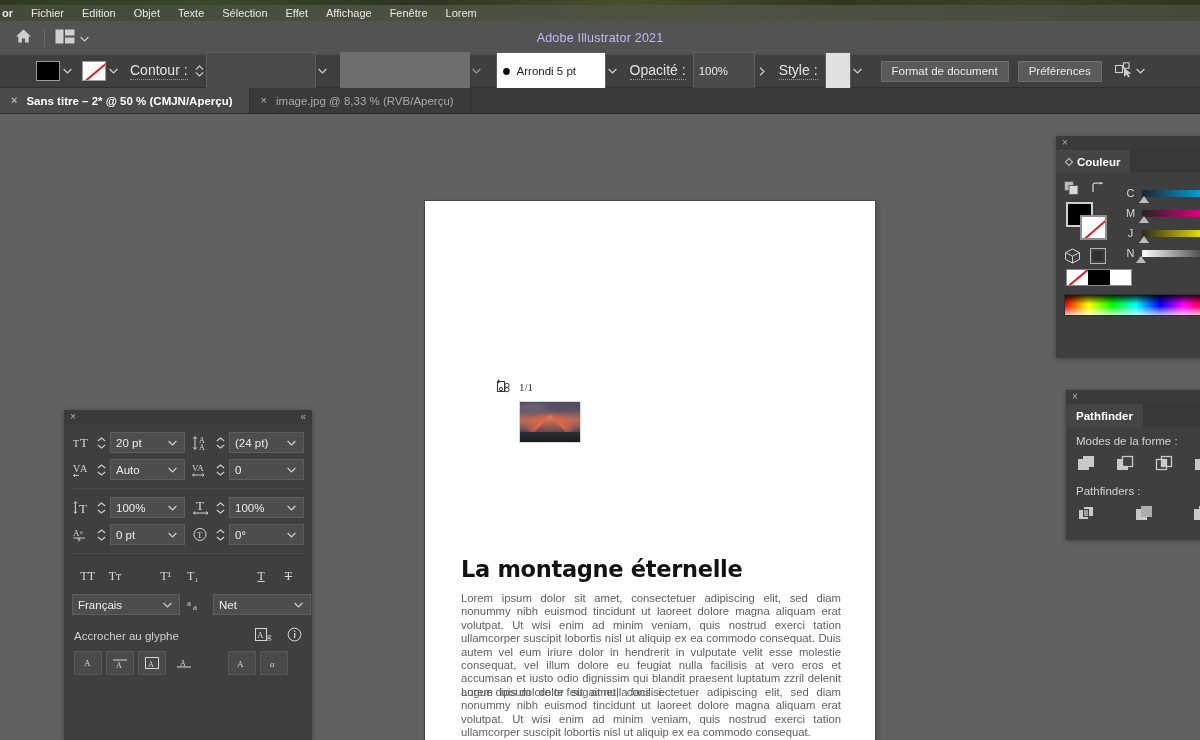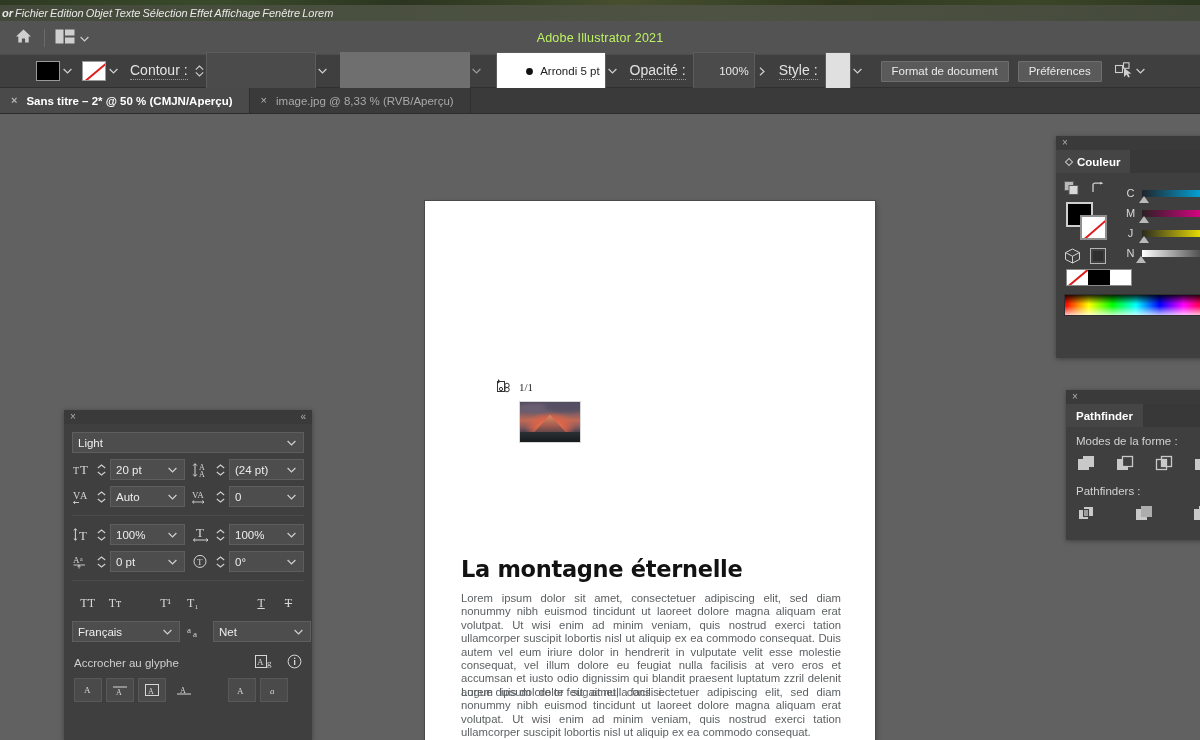--- a/index.html
+++ b/index.html
@@ -19,31 +19,31 @@
     background:linear-gradient(90deg,#2e3a22 0%,#394a2a 18%,#2b3520 34%,#46502f 52%,#30391f 70%,#3b4628 86%,#2c3620 100%);
   }
 
   
   #menubar{
     position:absolute; left:0; top:5px; width:1200px; height:16px;
     background:linear-gradient(90deg,#444a3b 0%,#4a503f 30%,#4d5243 60%,#454b3c 100%);
     display:flex; align-items:center; padding-left:0px;
     font-size:11px; color:#e8e8e8;
   }
-  #menubar .mi{ padding:0 1px; line-height:16px; white-space:nowrap; cursor:default;font-style:italic;}
+  #menubar .mi{ padding:0 9px; line-height:16px; white-space:nowrap; cursor:default;}
   #menubar .mi.app{ font-weight:bold; padding-left:2px;}
 
   
   #titlebar{
     position:absolute; left:0; top:21px; width:1200px; height:33px;
     background:#535353; display:flex; align-items:center;
   }
   #title-text{
     position:absolute; left:0; right:0; text-align:center;
-    font-size:12.5px; color:#bef264; letter-spacing:.2px;
+    font-size:12.5px; color:#c4b5fd; letter-spacing:.2px;
   }
   .tb-left{ display:flex; align-items:center; gap:0px; z-index:2; padding-left:8px;}
   .home-btn{ width:30px;height:30px; display:flex;align-items:center;justify-content:center;cursor:pointer;}
   .tb-sep{ width:1px;height:18px;background:#6a6a6a;margin:0 6px;}
   .arr-btn{ display:flex;align-items:center;gap:5px;padding:4px 4px;cursor:pointer;}
 
   
   #ctrlbar{
     position:absolute; left:0; top:54px; width:1200px; height:34px;
     background:#3f3f3f; border-top:1px solid #4d4d4d; border-bottom:1px solid #303030;
@@ -59,21 +59,21 @@
   .swatch-none:after{
     content:""; position:absolute; left:-4px; top:9px; width:34px; height:1.6px;
     background:#e01b1b; transform:rotate(-40deg);
   }
   .chev{ width:14px;height:20px;display:inline-flex;align-items:center;justify-content:center;cursor:pointer;}
   .chev svg{ display:block; }
   .ctl-label{ font-size:14px; color:#e2e2e2; border-bottom:1px dotted #9b9b9b; padding-bottom:1px; margin:0 7px 0 10px; cursor:pointer;}
   .stepper{ display:inline-flex; flex-direction:column; justify-content:center; width:11px; height:20px; cursor:pointer;}
   .field{
     height:38px; background:#4b4b4b; border:1px solid #5c5c5c; display:inline-flex;
-    align-items:center; padding:0 5px; font-size:11.5px; color:#e8e8e8;justify-content:flex-end;
+    align-items:center; padding:0 5px; font-size:11.5px; color:#e8e8e8;
   }
   .field.wide{ width:110px; }
   .field.grey{ width:130px; background:#6f6f6f; border-color:#6f6f6f;}
   .field.brush{ width:110px; background:#fff; color:#222; gap:6px;}
   .field.opa{ width:62px; }
   .field.style{ width:26px; background:#e0e0e0; }
   .btn{
     height:21px; background:#5a5a5a; border:1px solid #6e6e6e; color:#eaeaea;
     font-size:11.5px; padding:0 10px; display:inline-flex; align-items:center;
     border-radius:1px; cursor:pointer;
@@ -382,30 +382,20 @@
 
 <div class="panel" id="char-panel">
   <div class="panel-bar">
     <span class="x">×</span>
     <span class="cc">«</span>
   </div>
 
   <div class="c-body">
 
 
-    <div class="c-row">
-      <div class="inp">
-        <span class="v">Light</span>
-        <span class="cd">
-          <svg width="9" height="6" viewBox="0 0 9 6">
-              <path d="M0.6 1 L4.5 5 L8.4 1" stroke="#cfcfcf" stroke-width="1.2" fill="none"></path>
-            </svg>
-        </span>
-      </div>
-    </div>
 
     <div class="c-row">
       <div class="half">
         <span class="gl">
           <svg width="19" height="15" viewBox="0 0 19 15">
               <text x="0" y="12" font-family="Liberation Serif, serif" font-size="10" fill="#d6d6d6">T</text>
               <text x="7" y="12" font-family="Liberation Serif, serif" font-size="13" fill="#d6d6d6">T</text>
             </svg>
         </span>
         <span class="spin">

